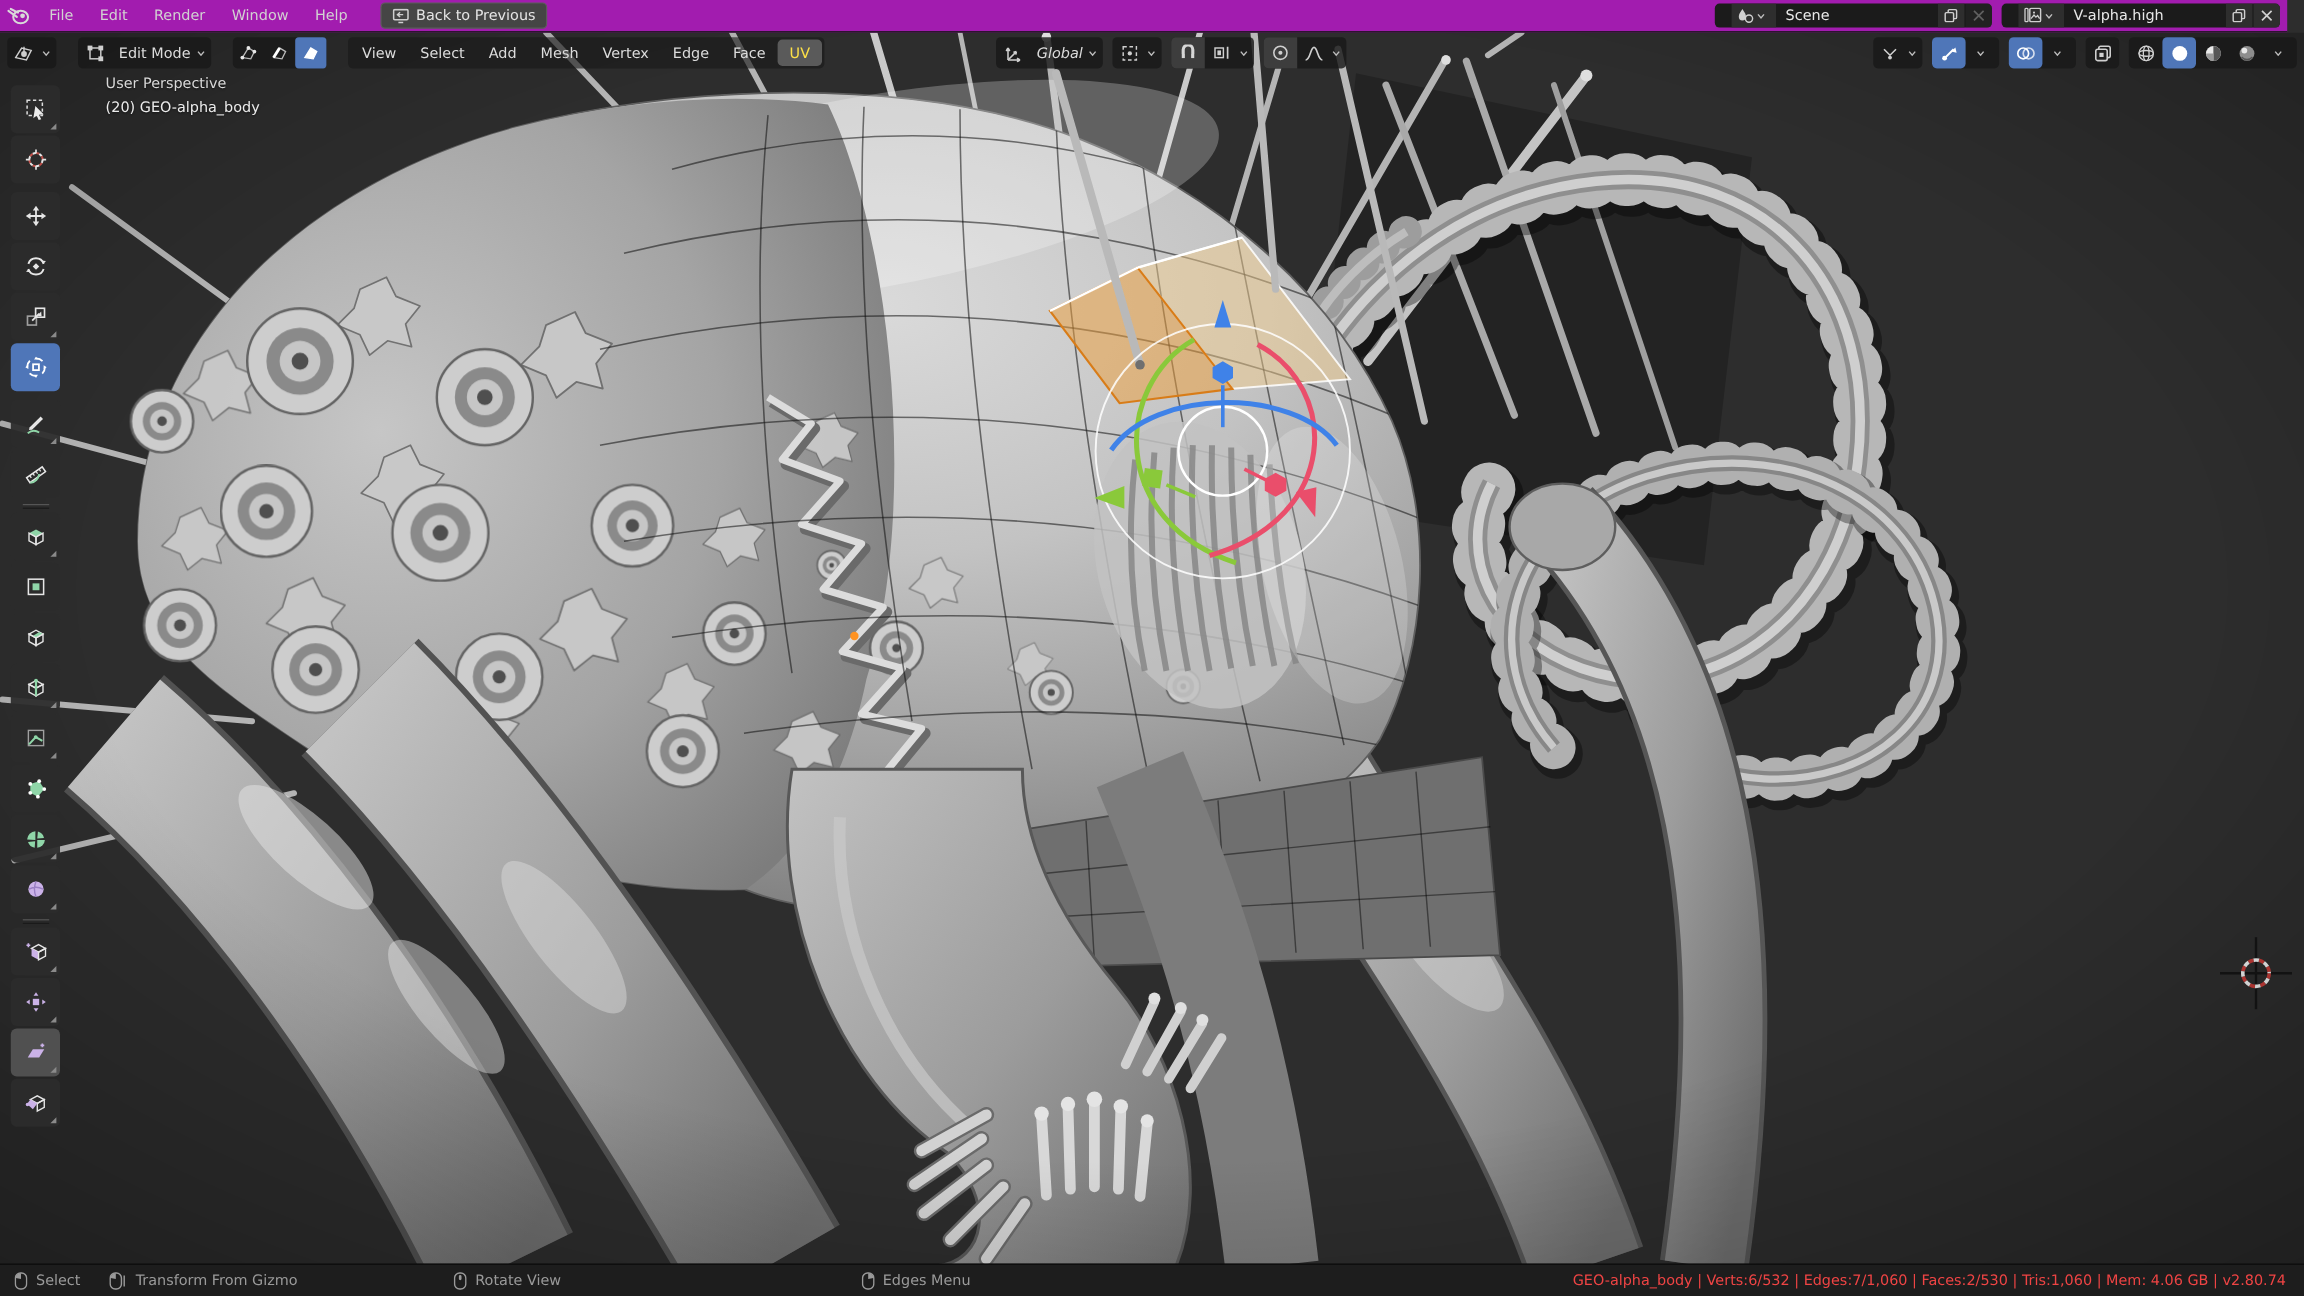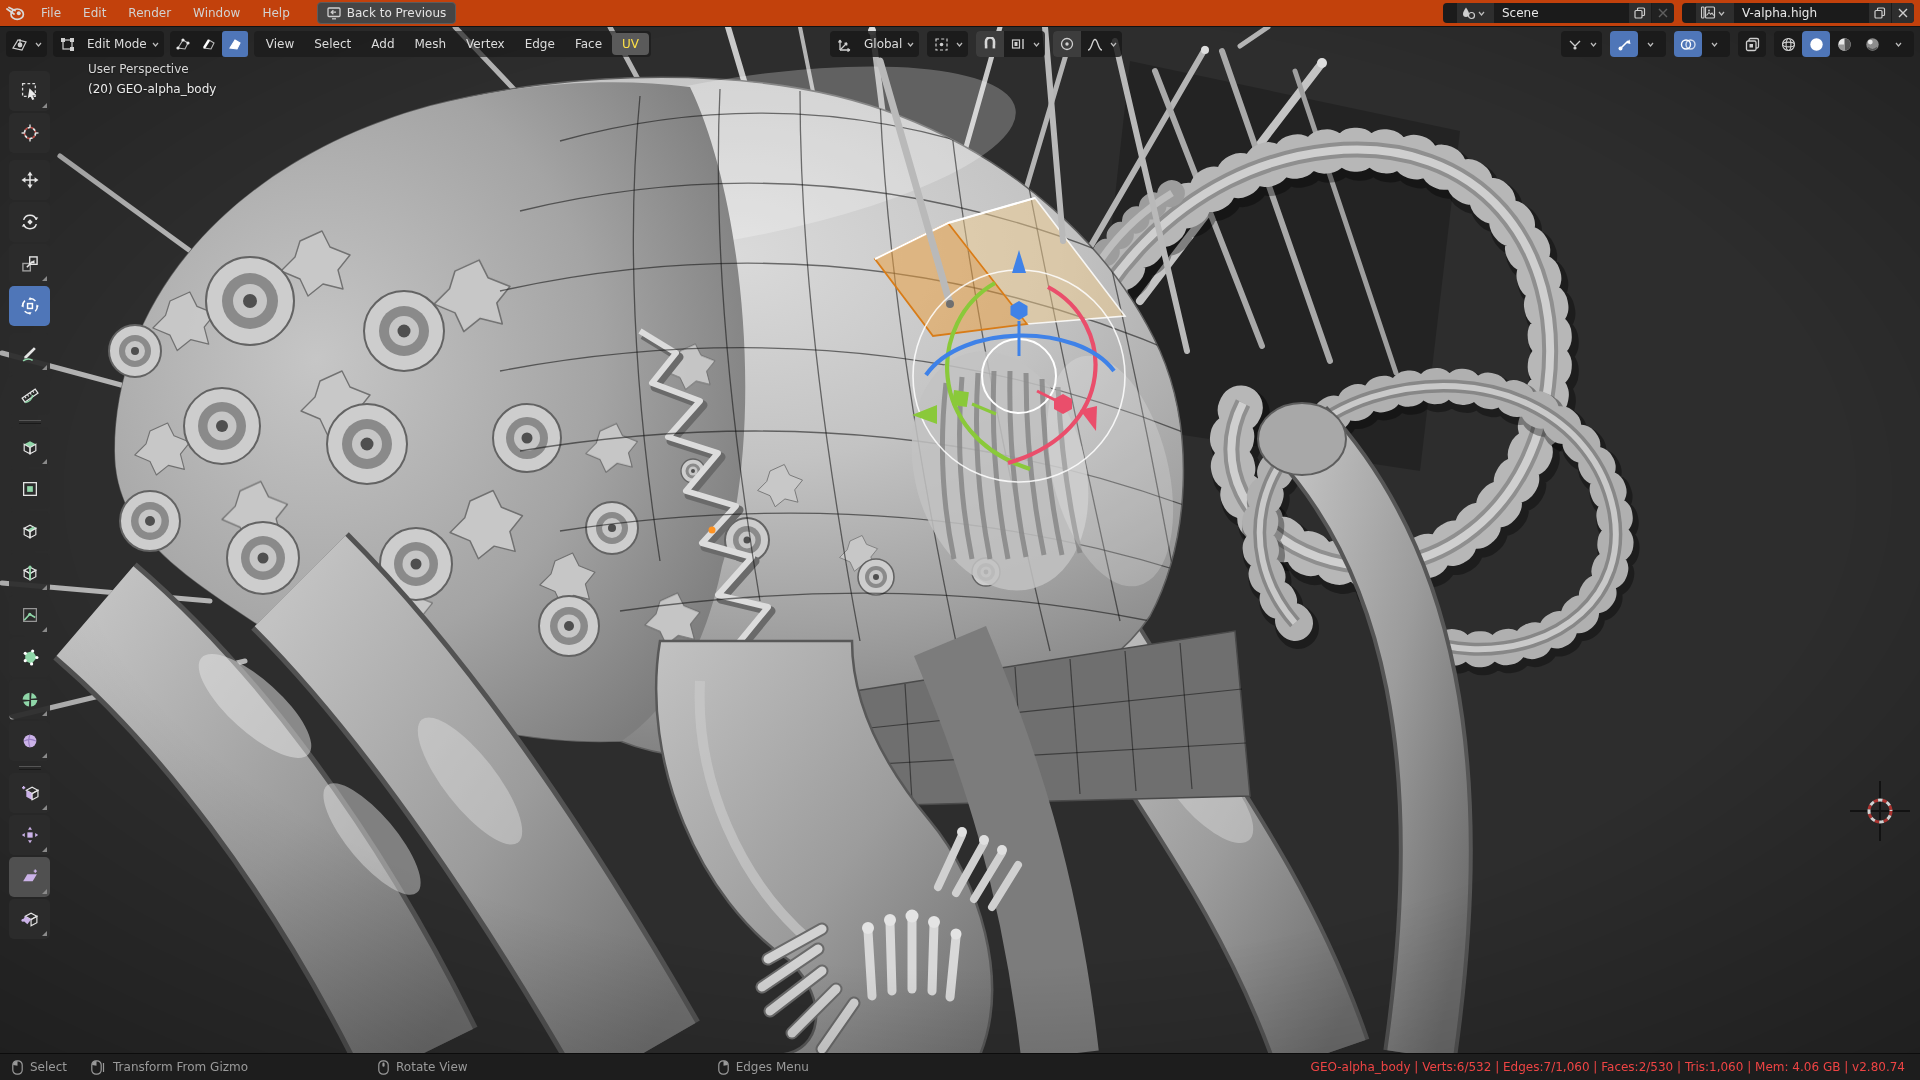--- a/index.html
+++ b/index.html
@@ -1,40 +1,40 @@
 <!DOCTYPE html>
 <html><head>
 <meta charset="utf-8">
 <style>
   html,body{margin:0;padding:0;background:#000;}
   #app{position:relative;width:1920px;height:1080px;overflow:hidden;
        font-family:"DejaVu Sans","Liberation Sans",sans-serif;font-size:12px;
        color:#d6d6d6;background:#2d2d2d;-webkit-font-smoothing:antialiased;}
   
-  .topbar{position:absolute;top:0;left:0;right:0;height:26px;background:#c2410c;
+  .topbar{position:absolute;top:0;left:0;right:14px;height:26px;background:#a21caf;
           border-bottom:1px solid #121212;display:flex;align-items:center;z-index:40;}
   .tb-left{display:flex;align-items:center;height:100%;}
   .logo{width:30px;display:flex;justify-content:center;align-items:center;}
   .menu-item{padding:0 11px;height:100%;display:flex;align-items:center;color:#d2d2d2;cursor:default;}
   .back-btn{margin-left:16px;height:20px;display:flex;align-items:center;gap:6px;
             background:#454545;border:1px solid #5c5c5c;border-radius:4px;padding:0 9px;color:#e4e4e4;}
   .tb-right{margin-left:auto;display:flex;align-items:center;gap:8px;padding-right:6px;}
   .idblock{display:flex;align-items:stretch;height:20px;border-radius:4px;overflow:hidden;background:#1b1b1b;padding-left:14px;}
   .idblock .iconbtn{display:flex;align-items:center;justify-content:center;background:#2e2e2e;padding:0 4px;gap:1px;}
   .idblock .fieldtxt{display:flex;align-items:center;padding:0 8px;min-width:118px;color:#e8e8e8;}
   .idblock .smallbtn{display:flex;align-items:center;justify-content:center;width:22px;background:#2e2e2e;margin-left:1px;}
   .dim{opacity:.38;}
   
   .viewport{position:absolute;top:27px;bottom:26px;left:0;right:0;background:#2d2d2d;overflow:hidden;}
   .scene{position:absolute;inset:0;}
   
   .vheader{position:absolute;top:0;left:0;right:0;height:34px;display:flex;align-items:flex-start;z-index:20;}
   .pill{background:rgba(24,24,24,.82);border-radius:4px;display:flex;align-items:center;height:26px;margin-top:4px;color:#dcdcdc;}
-  .hgroup-left{position:absolute;left:6px;display:flex;gap:6px;justify-content:flex-end;}
-  .hgroup-mid{position:absolute;left:830px;display:flex;gap:8px;}
+  .hgroup-left{position:absolute;left:6px;display:flex;gap:18px;justify-content:flex-end;}
+  .hgroup-mid{position:absolute;left:830px;display:flex;gap:8px;font-style:italic;}
   .hgroup-right{position:absolute;right:6px;display:flex;gap:8px;}
   .hbtn{width:28px;height:26px;display:flex;align-items:center;justify-content:center;}
   .hbtn.on{background:#4f76b8;border-radius:4px;}
   .hbtn.half{background:#3d3d3d;border-radius:4px 0 0 4px;}
   .ddtext{padding:0 4px 0 6px;}
   .chev{margin:0 5px 0 1px;}
   .menus{padding:0 2px;background:rgba(24,24,24,.62);}
   .mitem{padding:0 10px;height:22px;display:flex;align-items:center;border-radius:4px;}
   .mitem.hl{background:#5a5a5a;color:#fde047;}
   .selmode .hbtn{width:26px;}

